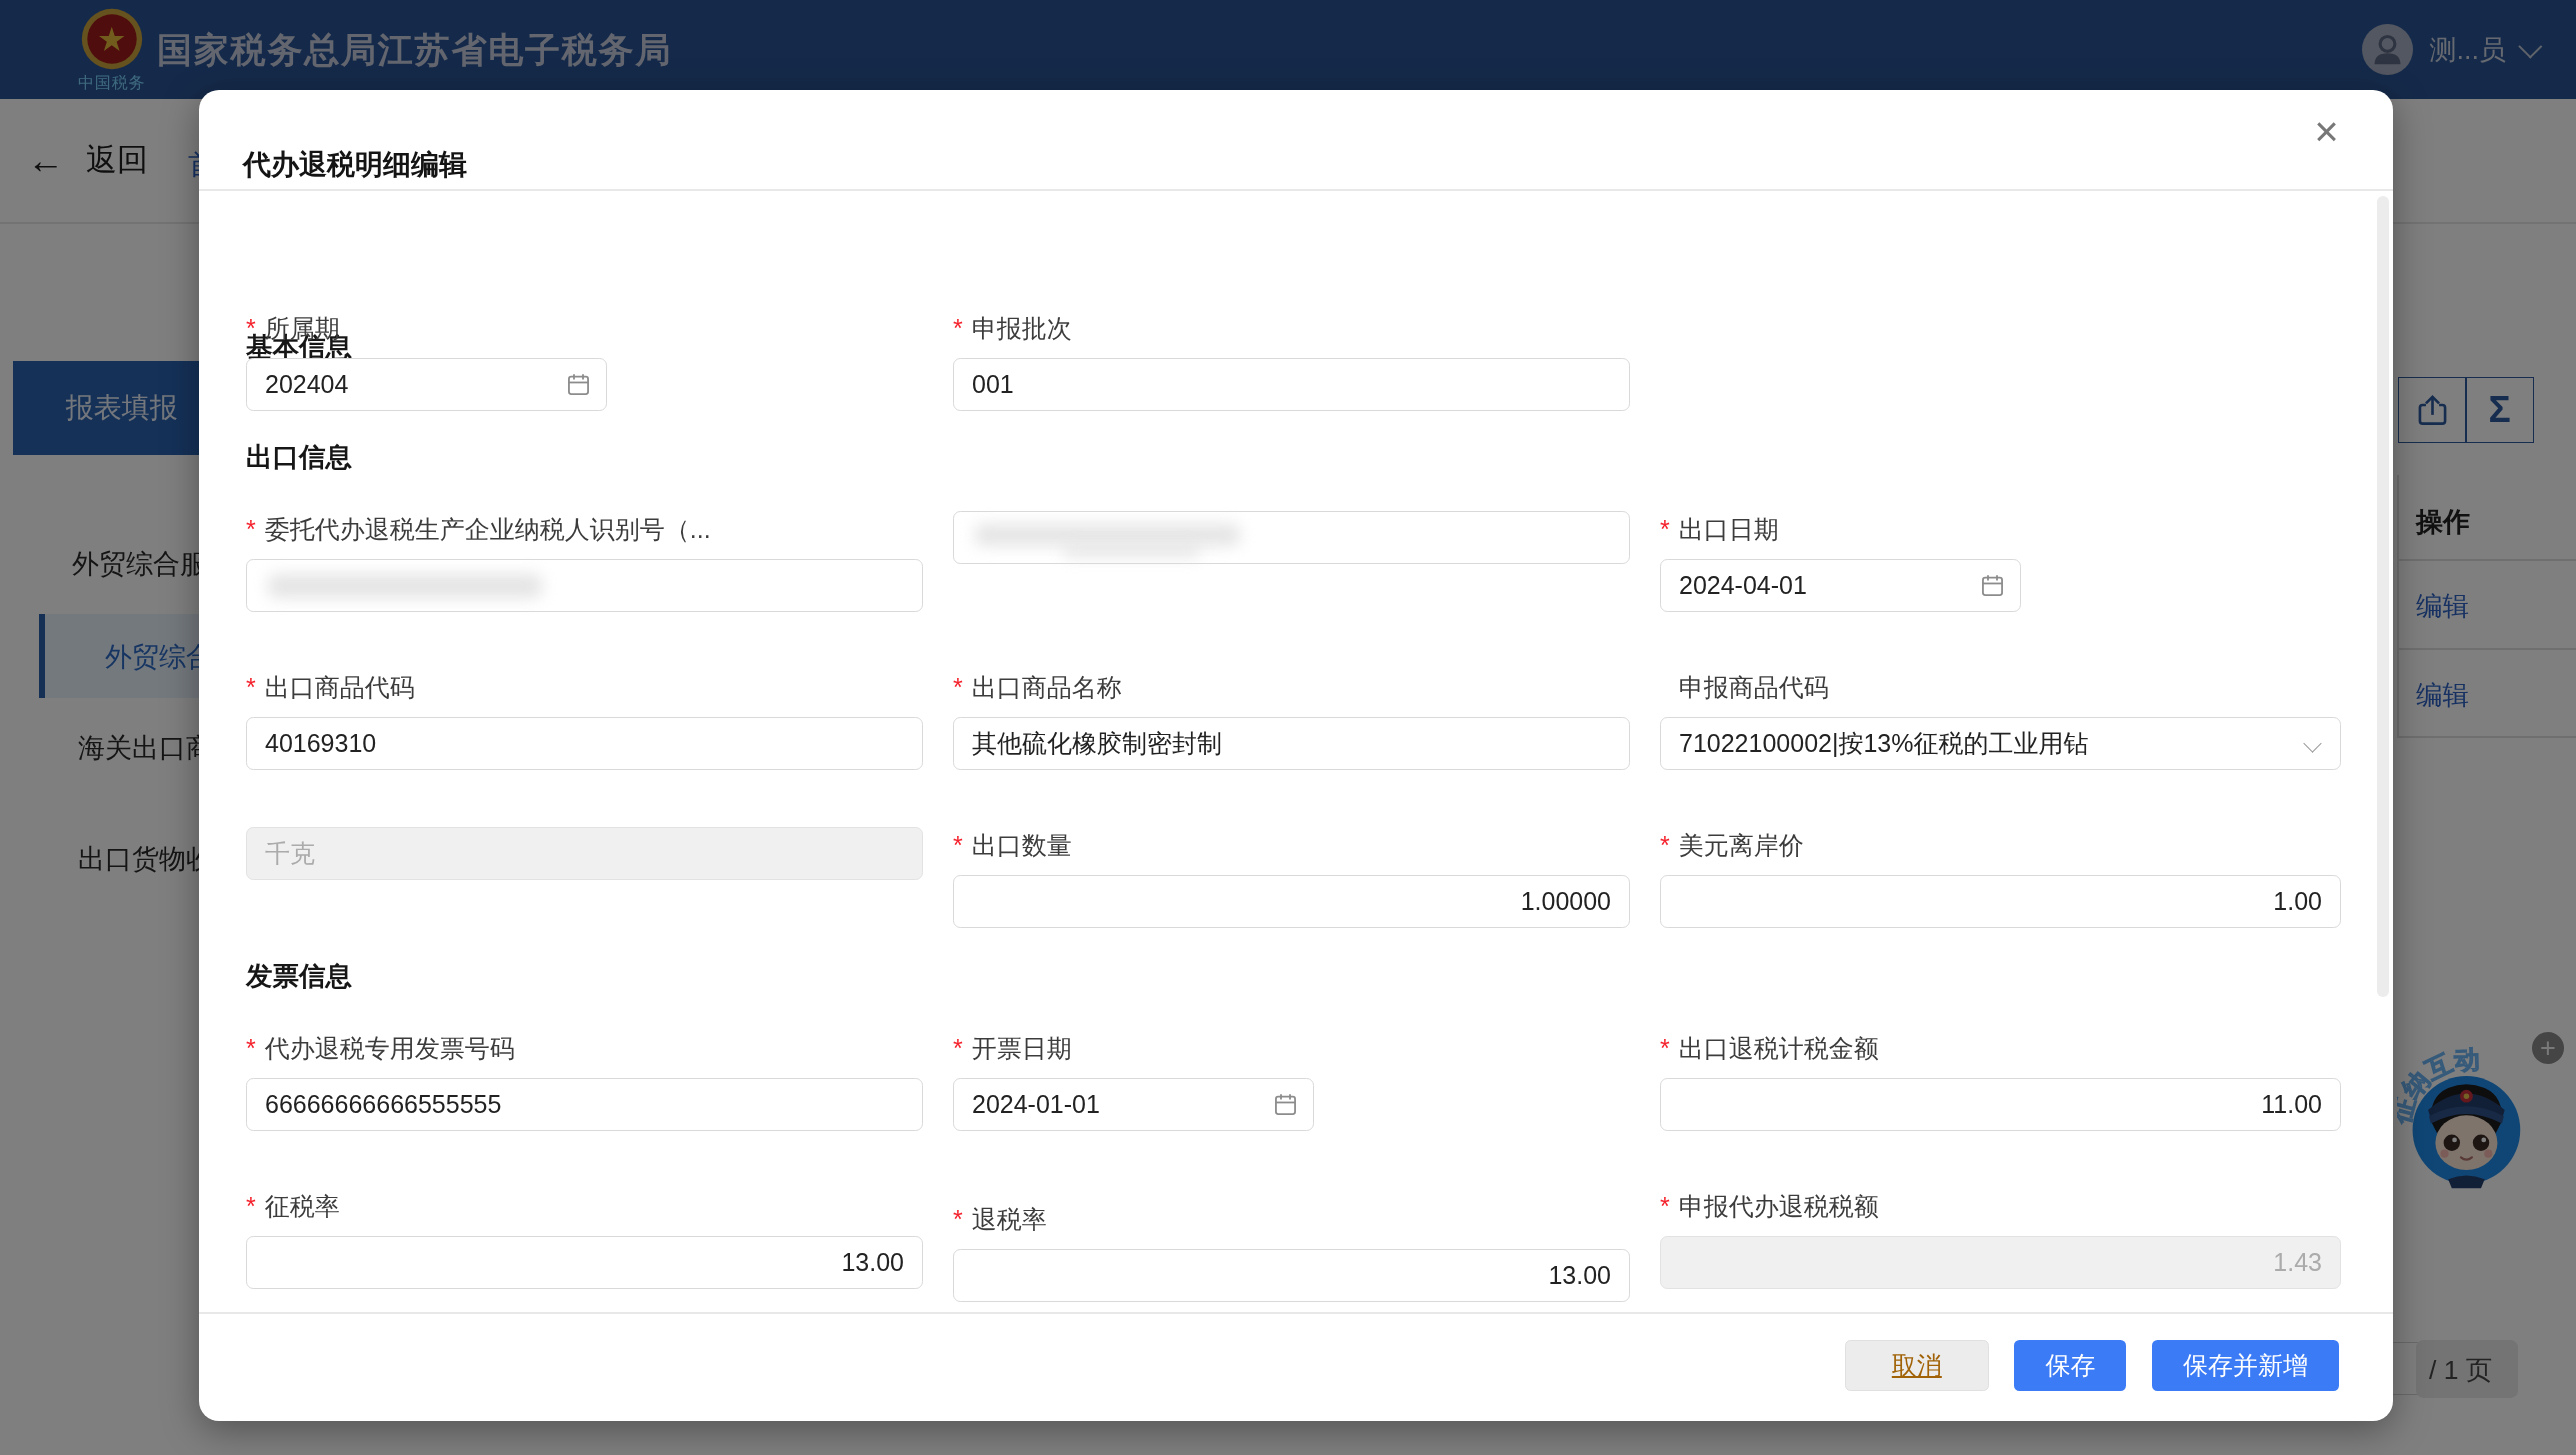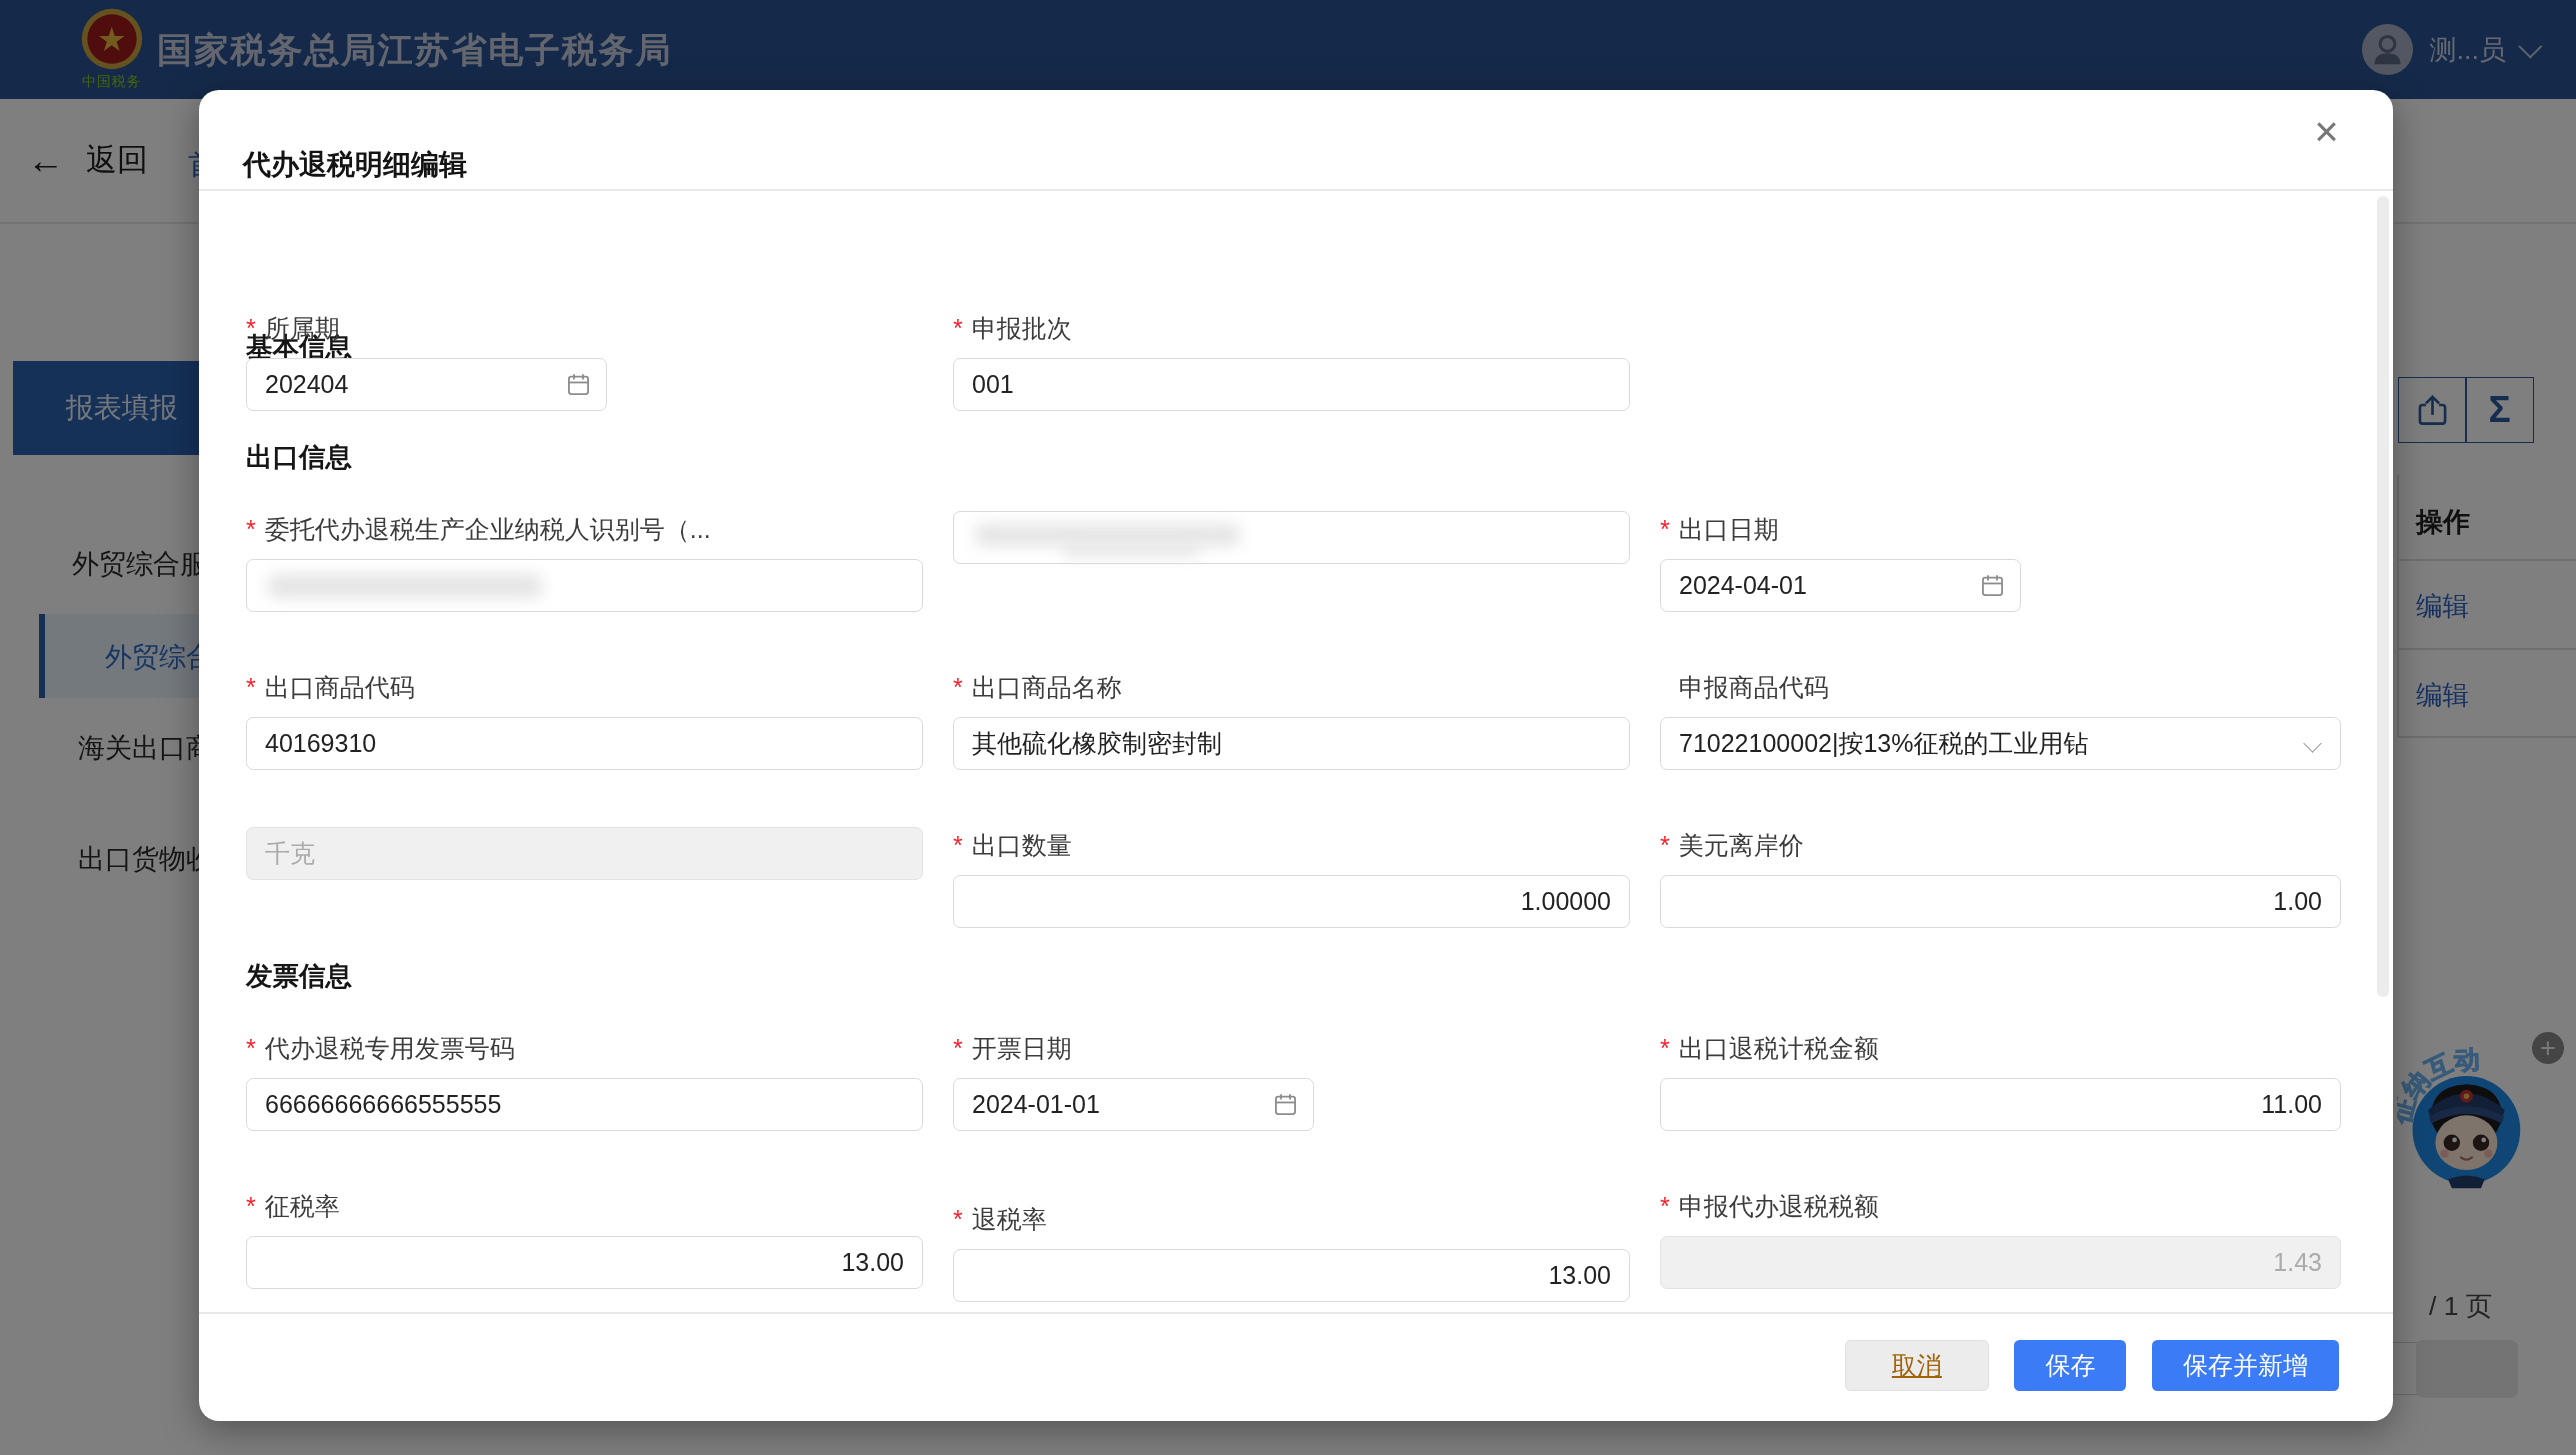--- a/index.html
+++ b/index.html
@@ -1,21 +1,21 @@
 <!DOCTYPE html>
 <html style="font-size:14.6px"><head>
 <meta charset="utf-8">
 <style>
   html,body{margin:0;padding:0;background:#555;}
   .stage{position:relative;width:2576px;height:1455px;overflow:hidden;background:#ffffff;
          font-family:"Liberation Sans","DejaVu Sans",sans-serif;-webkit-font-smoothing:antialiased;}
   
   .appheader{position:absolute;left:0;top:0;width:2576px;height:99px;background:#2b5595;}
   .emblem{position:absolute;left:80px;top:7.3px;width:64px;height:84px;}
-  .emblem .cap{position:absolute;left:-7.3px;top:66px;width:78px;text-align:center;font-size:14px;color:#84cc16;letter-spacing:0.9px;}
+  .emblem .cap{position:absolute;left:-7.3px;top:66px;width:78px;text-align:center;font-size:16px;color:#7dd3fc;letter-spacing:0.9px;}
   .portal-title{position:absolute;left:157px;top:27px;font-size:35px;font-weight:bold;color:#c7cddc;letter-spacing:1.8px;}
   .userbox{position:absolute;right:37px;top:24px;display:flex;align-items:center;gap:16.4px;}
   .avatar{width:51px;height:51px;border-radius:50%;background:#a7afc2;display:flex;align-items:center;justify-content:center;overflow:hidden;}
   .username{font-size:27px;color:#cdd3e0;}
   .chev-down{width:14.6px;height:14.6px;border-right:2.7px solid #c0c7d4;border-bottom:2.7px solid #c0c7d4;transform:rotate(45deg);margin-top:-5.5px;}
   .backrow{position:absolute;left:0;top:99px;width:2576px;height:124px;background:#fff;}
   .backlink{position:absolute;left:27px;top:40px;display:flex;align-items:center;gap:22px;font-size:31px;color:#1f1f1f;}
   .backlink .arrow{font-size:37px;line-height:1;}
   .crumb{position:absolute;left:188px;top:47px;font-size:28px;color:#2d62c4;}
   .hrule{position:absolute;left:0;top:222px;width:2576px;height:1.8px;background:#e6e6e6;}
@@ -27,21 +27,21 @@
   .toolgroup{position:absolute;left:2398px;top:377px;display:flex;}
   .toolbtn{width:69px;height:66px;border:1.8px solid #2e5b9e;display:flex;align-items:center;justify-content:center;box-sizing:border-box;}
   .toolbtn + .toolbtn{margin-left:-1.8px;}
   .sigma{font-size:37px;color:#2e5b9e;font-weight:bold;}
   .bg-table-v{position:absolute;left:2397px;top:475px;width:1.8px;height:262px;background:#dedede;}
   .bg-table-h{position:absolute;left:2397px;width:179px;height:1.8px;background:#dedede;}
   .op-header{position:absolute;left:2416px;top:504px;font-size:27px;font-weight:bold;color:#222;}
   .edit-link{position:absolute;left:2416px;font-size:26.5px;color:#2d62c4;}
   .pag-pill{position:absolute;left:2416px;top:1340px;width:102px;height:58px;background:#e9e9e9;border-radius:7.3px;}
   .pag-input{position:absolute;left:2343px;top:1342px;width:80px;height:53px;background:#fff;border:1.8px solid #d5d5d5;border-radius:5.5px;box-sizing:border-box;}
-  .pag-text{position:absolute;left:2429px;top:1288px;font-size:26.5px;color:#474747;}
+  .pag-text{position:absolute;left:2429px;top:1352px;font-size:26.5px;color:#474747;}
   .mascot{position:absolute;left:2397px;top:1046px;width:137px;height:146px;}
   .plusbtn{position:absolute;left:2532px;top:1032px;width:32px;height:32px;border-radius:50%;background:#8a8a8a;
            color:#f2f2f2;font-size:27px;display:flex;align-items:center;justify-content:center;line-height:1;}
   
   .mask{position:absolute;left:0;top:0;width:2576px;height:1455px;background:rgba(0,0,0,0.5);z-index:10;}
   .modal{position:absolute;left:199px;top:90px;width:2194px;height:1331px;background:#fff;border-radius:20px;z-index:20;
          box-shadow:0 9px 37px rgba(0,0,0,0.35);}
   .modal-title{position:absolute;left:44px;top:33px;font-size:28px;font-weight:bold;color:#141414;margin-top:23px;}
   .modal-close{position:absolute;left:2102px;top:16.4px;width:51px;height:51px;font-size:42px;color:#777;
                display:flex;align-items:center;justify-content:center;cursor:pointer;}

